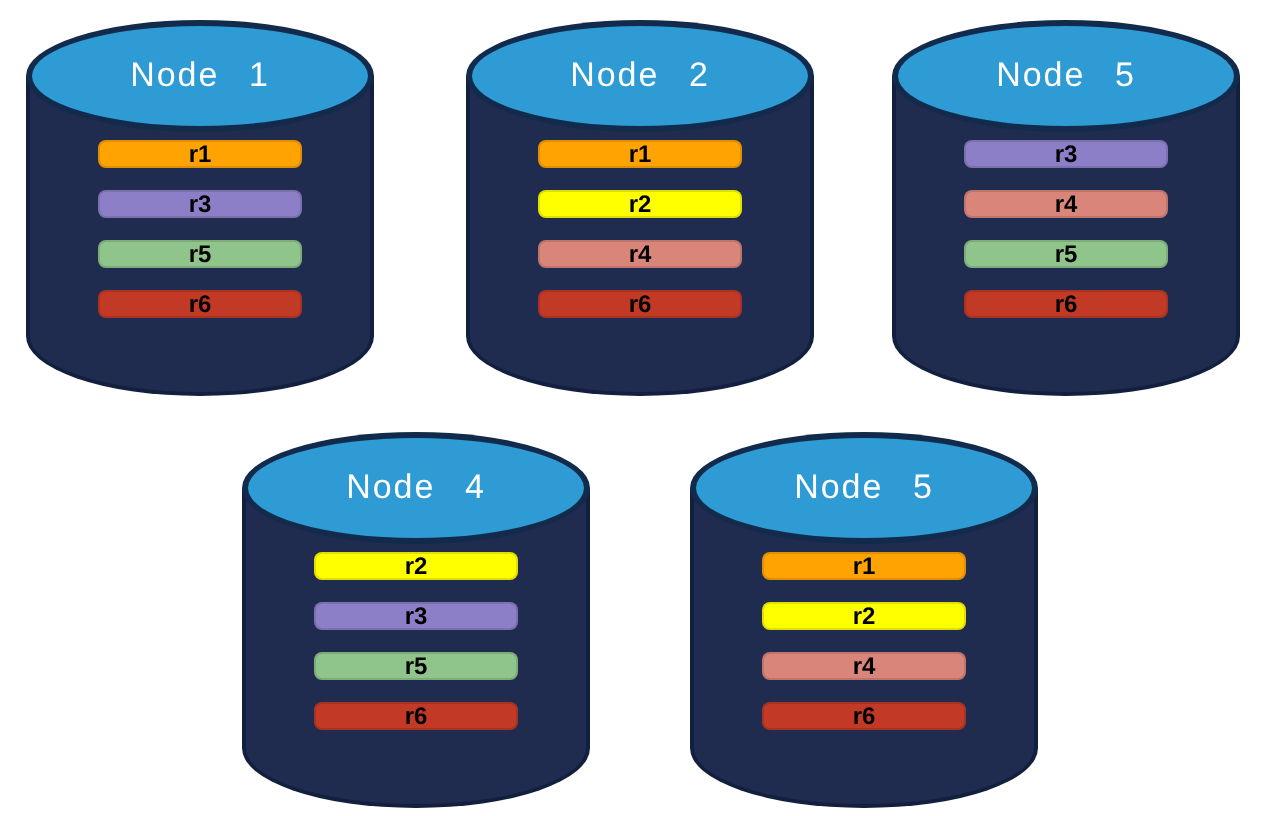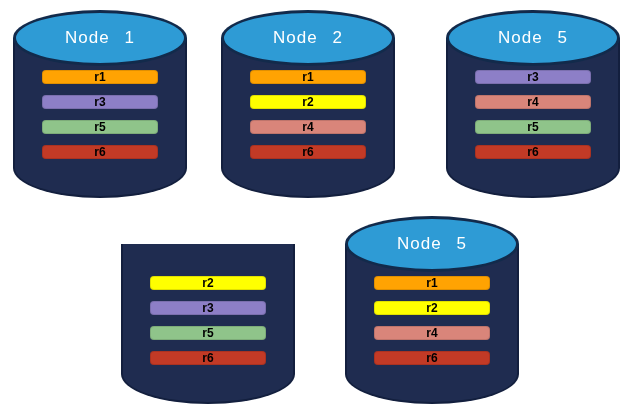--- a/index.html
+++ b/index.html
@@ -14,21 +14,21 @@
     height: 408px;
     background: #ffffff;
     overflow: hidden;
   }
   .cylinder {
     position: absolute;
     width: 174px;
     height: 188px;
   }
   .pos-0 { left: 13px;  top: 10px; }
-  .pos-1 { left: 221px; top: 10px; }
+  .pos-1 { left: 233px; top: 10px; }
   .pos-2 { left: 446px; top: 10px; }
   .pos-3 { left: 121px; top: 216px; }
   .pos-4 { left: 345px; top: 216px; }
 
   .cyl-body {
     position: absolute;
     left: 0;
     right: 0;
     top: 28px;
     bottom: 0;
@@ -61,21 +61,21 @@
     position: absolute;
     left: 0;
     right: 0;
     top: 60px;
     display: flex;
     flex-direction: column;
     align-items: center;
     gap: 11px;
   }
   .bar {
-    width: 116px;
+    width: 102px;
     height: 14px;
     border-radius: 4px;
     box-shadow: inset 0 0 0 1px rgba(0,0,0,0.12);
     display: flex;
     align-items: center;
     justify-content: center;
   }
   .bar-label {
     font-family: "Liberation Sans", sans-serif;
     font-size: 12px;
@@ -142,20 +142,23 @@
         <div class="bar" style="background: rgb(143, 196, 138);">
           <span class="bar-label" style="color: rgb(0, 0, 0);">r5</span>
         </div>
         <div class="bar" style="background: rgb(194, 58, 38);">
           <span class="bar-label" style="color: rgb(0, 0, 0);">r6</span>
         </div>
       </div>
     </div>
     <div class="cylinder pos-3">
       <div class="cyl-body" style="background: rgb(31, 44, 80);"></div>
+      <div class="cyl-top" style="background: rgb(46, 155, 213);">
+        <span class="cyl-label" style="color: rgb(255, 255, 255);">Node 4</span>
+      </div>
       <div class="bars">
         <div class="bar" style="background: rgb(255, 255, 0);">
           <span class="bar-label" style="color: rgb(0, 0, 0);">r2</span>
         </div>
         <div class="bar" style="background: rgb(141, 127, 199);">
           <span class="bar-label" style="color: rgb(0, 0, 0);">r3</span>
         </div>
         <div class="bar" style="background: rgb(143, 196, 138);">
           <span class="bar-label" style="color: rgb(0, 0, 0);">r5</span>
         </div>

